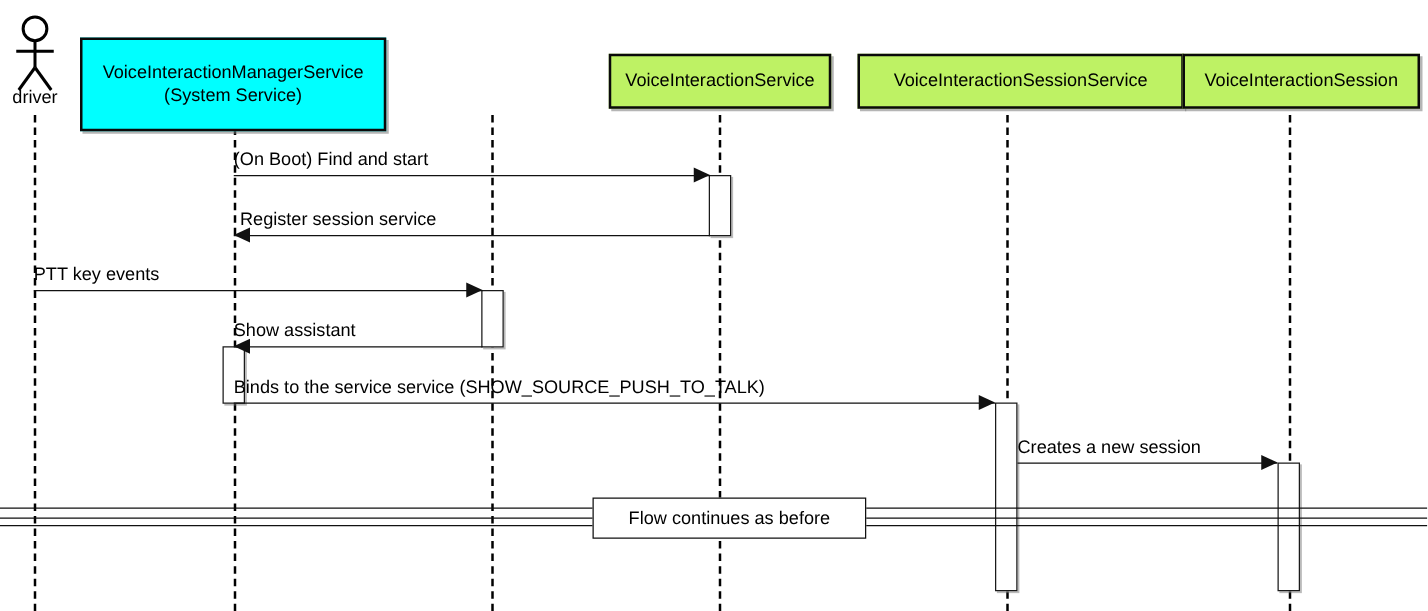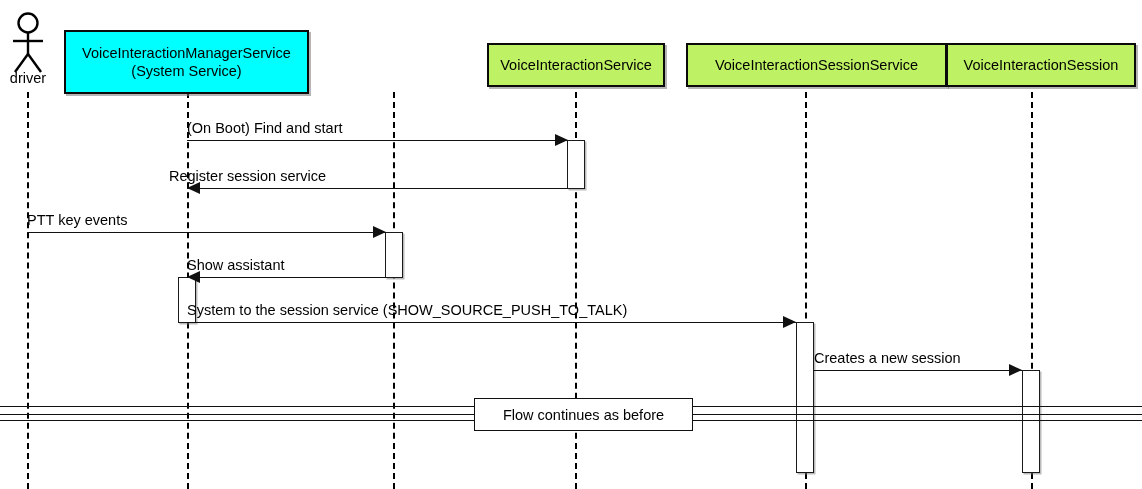--- a/index.html
+++ b/index.html
@@ -35,21 +35,21 @@
     <svg width="46" height="62" viewBox="0 0 46 62">
       <circle cx="23" cy="11" r="9.5" fill="none" stroke="#000" stroke-width="2.4"></circle>
       <line x1="23" y1="21" x2="23" y2="42" stroke="#000" stroke-width="2.4"></line>
       <line x1="8" y1="29" x2="38" y2="29" stroke="#000" stroke-width="2.4"></line>
       <line x1="23" y1="42" x2="10" y2="60" stroke="#000" stroke-width="2.4"></line>
       <line x1="23" y1="42" x2="36" y2="60" stroke="#000" stroke-width="2.4"></line>
     </svg>
   </div>
   <div class="actor-label" style="left:0px;top:70px;width:56px;">driver</div>
 
-  <div class="pbox cyan" style="left:64px;top:30px;width:245px;height:64px;">
+  <div class="pbox cyan" style="left:64px;top:30px;width:245px;height:75px;">
     <div>
       <div>VoiceInteractionManagerService</div>
       <div>(System Service)</div>
     </div>
   </div>
 
 
   <div class="pbox green" style="left:487px;top:43px;width:178px;height:44px;">
     <div>VoiceInteractionService</div>
   </div>
@@ -67,33 +67,33 @@
   <div class="activation" style="left:178px;top:277px;width:18px;height:46px;"></div>
   <div class="activation" style="left:796px;top:322px;width:18px;height:151px;"></div>
   <div class="activation" style="left:1022px;top:370px;width:18px;height:103px;"></div>
 
   <div class="msgline" style="left:187px;top:140px;width:381px;"></div>
   <div class="arrowR" style="left:555px;top:133.5px;"></div>
   <div class="msglabel" style="left:187px;top:120px;width:381px;">(On Boot) Find and start</div>
 
   <div class="msgline" style="left:187px;top:188px;width:381px;"></div>
   <div class="arrowL" style="left:187px;top:181.5px;"></div>
-  <div class="msglabel" style="left:169px;top:168px;width:403px;">Register session service</div>
+  <div class="msglabel" style="left:192px;top:168px;width:403px;">Register session service</div>
 
   <div class="msgline" style="left:27px;top:232px;width:359px;"></div>
   <div class="arrowR" style="left:373px;top:225.5px;"></div>
   <div class="msglabel" style="left:27px;top:212px;width:359px;">PTT key events</div>
 
   <div class="msgline" style="left:187px;top:277px;width:199px;"></div>
   <div class="arrowL" style="left:187px;top:270.5px;"></div>
   <div class="msglabel" style="left:187px;top:257px;width:199px;">Show assistant</div>
 
   <div class="msgline" style="left:187px;top:322px;width:609px;"></div>
   <div class="arrowR" style="left:783px;top:315.5px;"></div>
-  <div class="msglabel" style="left:187px;top:302px;width:609px;">System to the session service (SHOW_SOURCE_PUSH_TO_TALK)</div>
+  <div class="msglabel" style="left:187px;top:302px;width:609px;">Binds to the service service (SHOW_SOURCE_PUSH_TO_TALK)</div>
 
   <div class="msgline" style="left:814px;top:370px;width:208px;"></div>
   <div class="arrowR" style="left:1009px;top:363.5px;"></div>
   <div class="msglabel" style="left:814px;top:350px;width:208px;">Creates a new session</div>
 
   <div class="divline" style="top:406px;"></div>
   <div class="divline" style="top:414px;"></div>
   <div class="divline" style="top:420px;"></div>
   <div class="notebox" style="left:462px;top:398px;width:219px;height:33px;margin-left:12px;">Flow continues as before</div>
 

